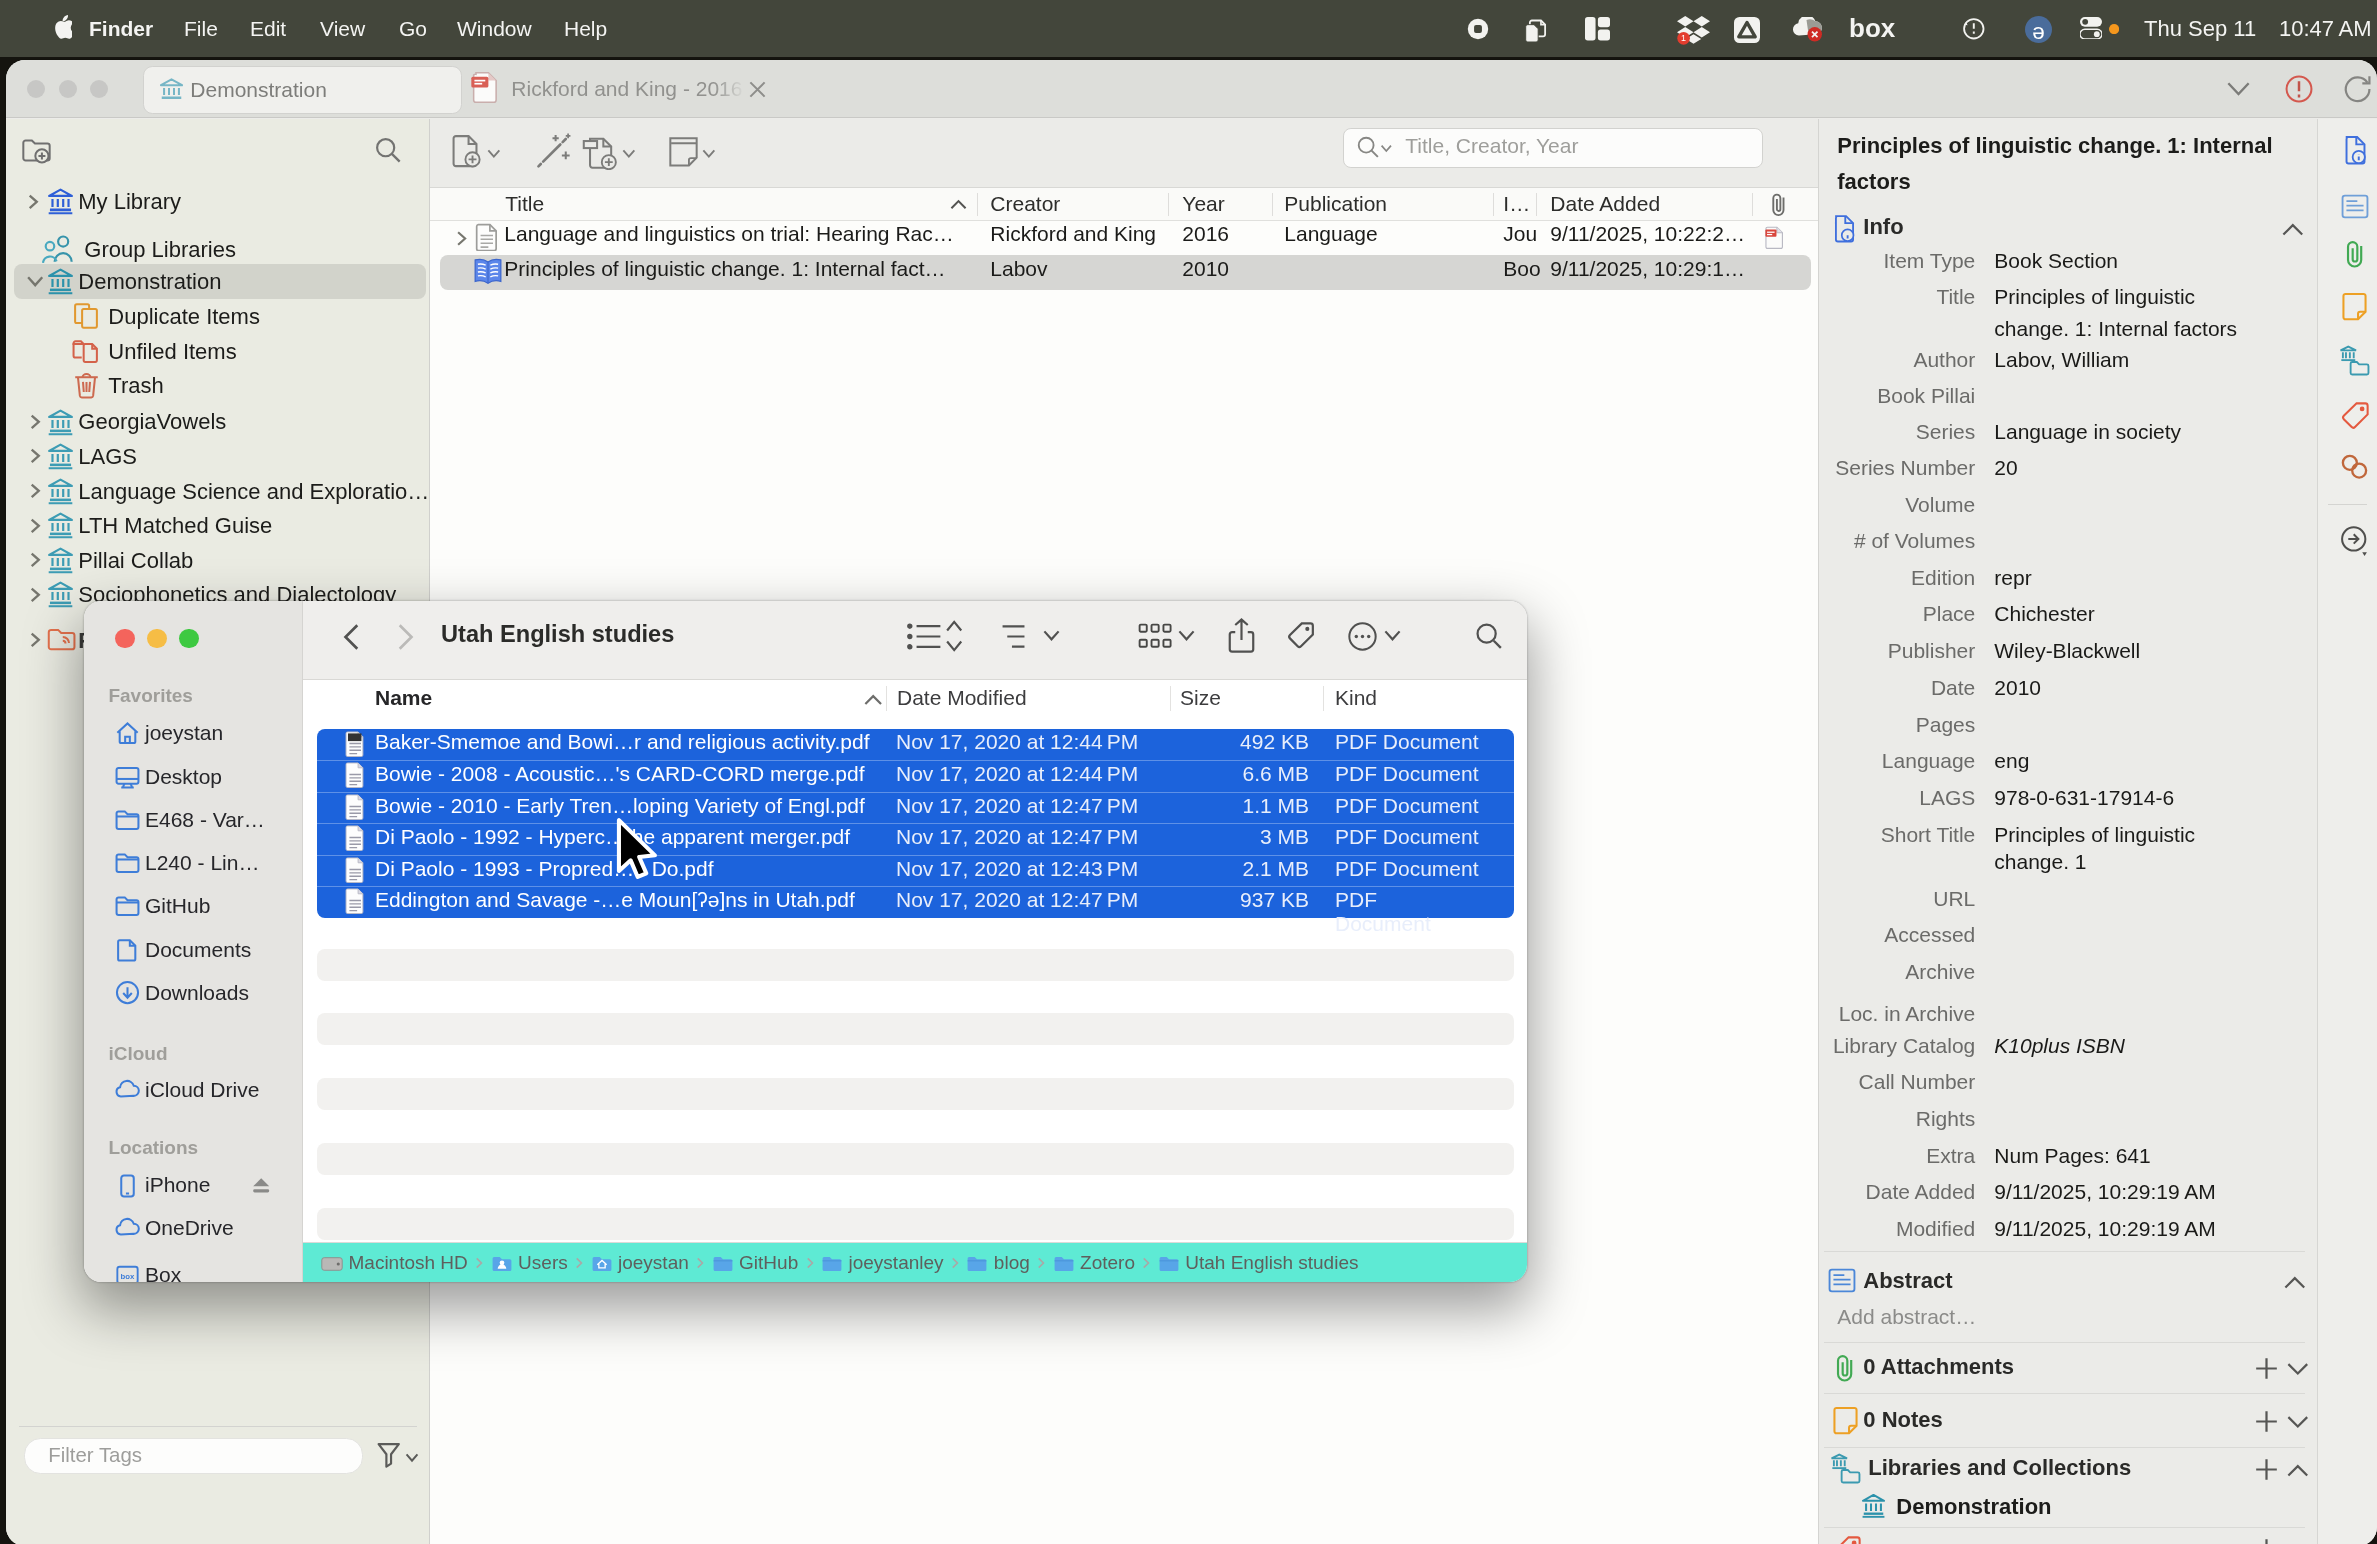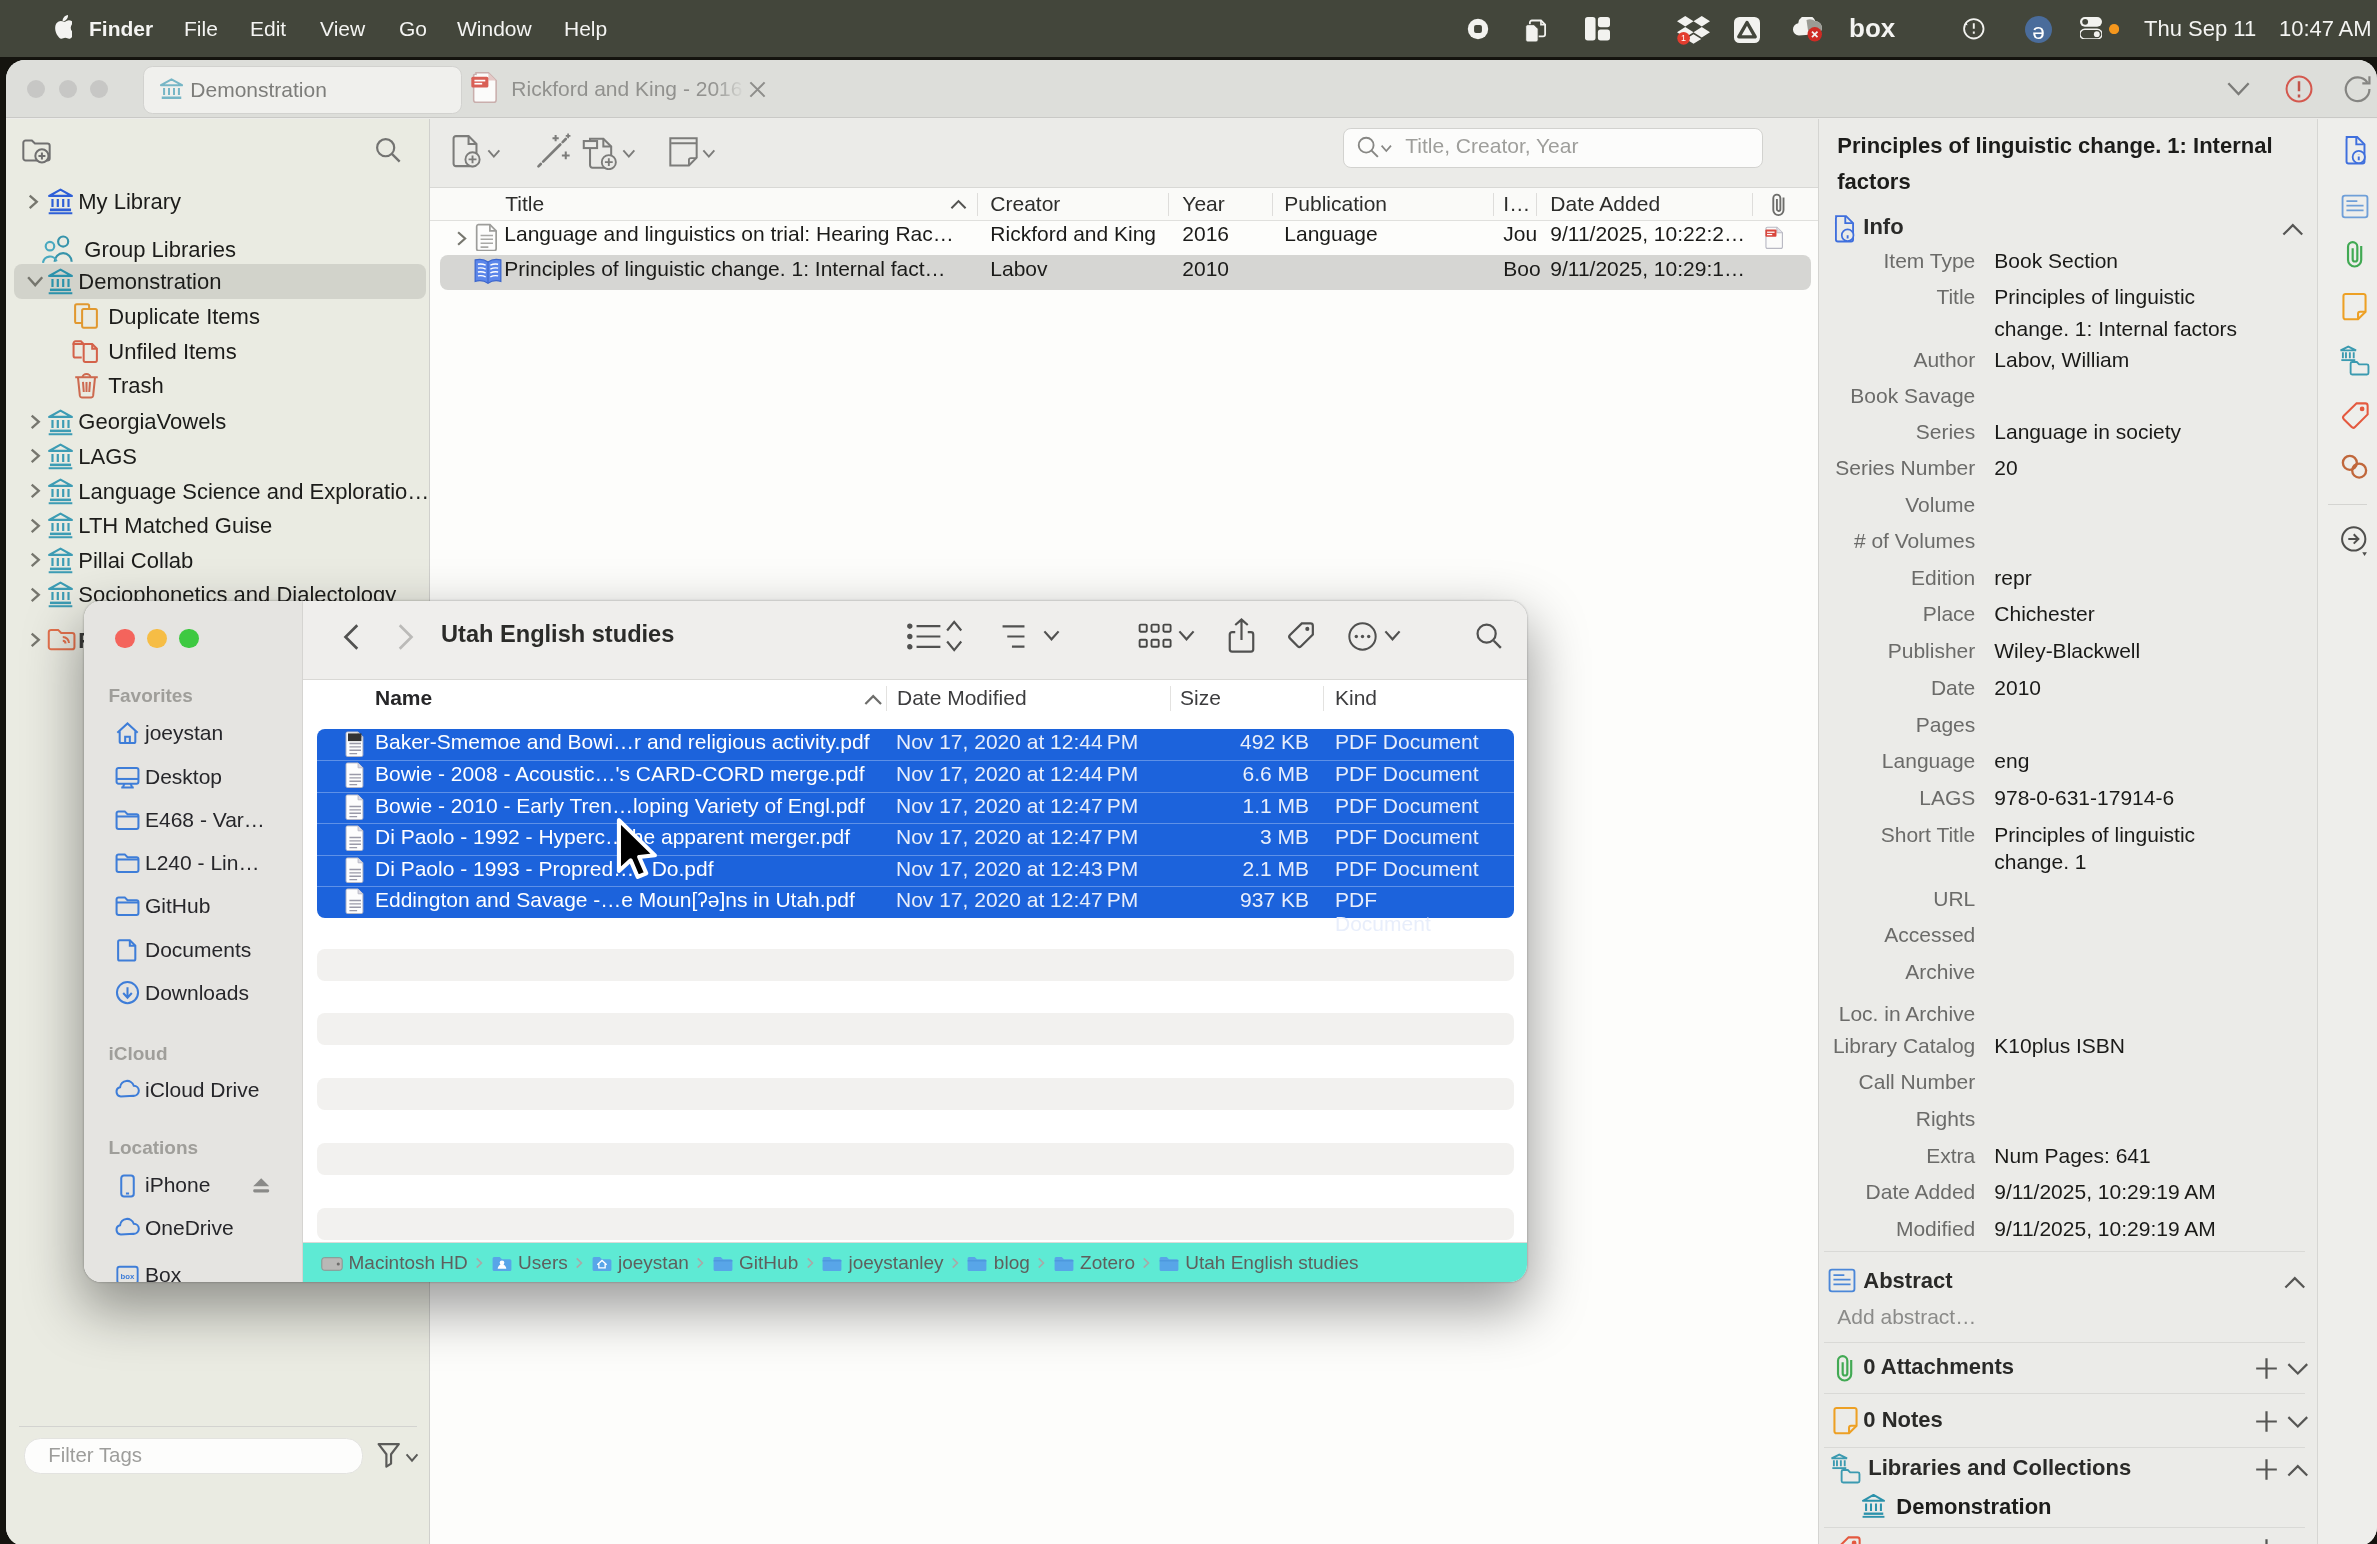--- a/index.html
+++ b/index.html
@@ -426,21 +426,21 @@
         <path d="M3 16 L15 4 L27 16" fill="none" stroke="#565654" stroke-width="2.8"></path>
       </svg>
   <div id="zfields">
    <div class="zfl" style="left:1749px;top:189px;">Item Type</div>
    <div class="zfv" style="left:1988px;top:189px;">Book Section</div>
    <div class="zfl" style="left:1749px;top:225px;">Title</div>
    <div class="zfv" style="left:1988px;top:225px;">Principles of linguistic</div>
    <div class="zfv" style="left:1988px;top:257px;">change. 1: Internal factors</div>
    <div class="zfl" style="left:1749px;top:288px;">Author</div>
    <div class="zfv" style="left:1988px;top:288px;">Labov, William</div>
-   <div class="zfl" style="left:1749px;top:324px;">Book Savage</div>
+   <div class="zfl" style="left:1749px;top:324px;">Book Pillai</div>
    <div class="zfl" style="left:1749px;top:360px;">Series</div>
    <div class="zfv" style="left:1988px;top:360px;">Language in society</div>
    <div class="zfl" style="left:1749px;top:396px;">Series Number</div>
    <div class="zfv" style="left:1988px;top:396px;">20</div>
    <div class="zfl" style="left:1749px;top:433px;">Volume</div>
    <div class="zfl" style="left:1749px;top:469px;"># of Volumes</div>
    <div class="zfl" style="left:1749px;top:506px;">Edition</div>
    <div class="zfv" style="left:1988px;top:506px;">repr</div>
    <div class="zfl" style="left:1749px;top:542px;">Place</div>
    <div class="zfv" style="left:1988px;top:542px;">Chichester</div>
@@ -454,21 +454,21 @@
    <div class="zfl" style="left:1749px;top:726px;">LAGS</div>
    <div class="zfv" style="left:1988px;top:726px;">978-0-631-17914-6</div>
    <div class="zfl" style="left:1749px;top:763px;">Short Title</div>
    <div class="zfv" style="left:1988px;top:763px;">Principles of linguistic</div>
    <div class="zfv" style="left:1988px;top:790px;">change. 1</div>
    <div class="zfl" style="left:1749px;top:827px;">URL</div>
    <div class="zfl" style="left:1749px;top:863px;">Accessed</div>
    <div class="zfl" style="left:1749px;top:900px;">Archive</div>
    <div class="zfl" style="left:1749px;top:930px;margin-top:12px;">Loc. in Archive</div>
    <div class="zfl" style="left:1749px;top:974px;">Library Catalog</div>
-   <div class="zfv" style="left:1988px;top:974px;">K10plus ISBN</div>
+   <div class="zfv" style="left:1988px;top:974px;font-style:italic;">K10plus ISBN</div>
    <div class="zfl" style="left:1749px;top:1010px;">Call Number</div>
    <div class="zfl" style="left:1749px;top:1047px;">Rights</div>
    <div class="zfl" style="left:1749px;top:1084px;">Extra</div>
    <div class="zfv" style="left:1988px;top:1084px;">Num Pages: 641</div>
    <div class="zfl" style="left:1749px;top:1120px;">Date Added</div>
    <div class="zfv" style="left:1988px;top:1120px;">9/11/2025, 10:29:19 AM</div>
    <div class="zfl" style="left:1749px;top:1157px;">Modified</div>
    <div class="zfv" style="left:1988px;top:1157px;">9/11/2025, 10:29:19 AM</div>
   </div>
   <div class="abs" style="left:1818px;top:1191px;width:481px;height:0.8px;background:#d9d9d6;"></div>

